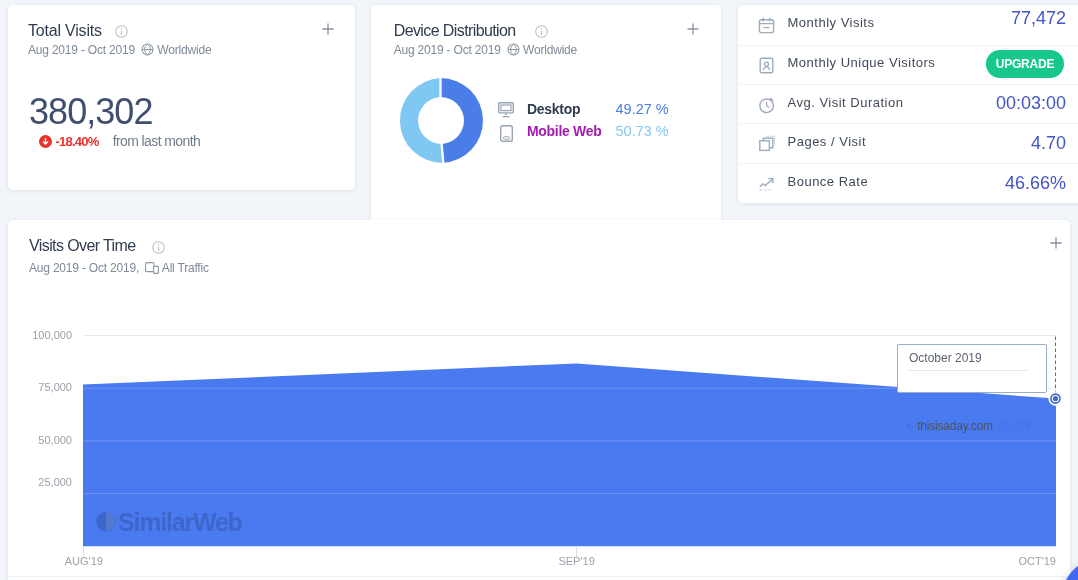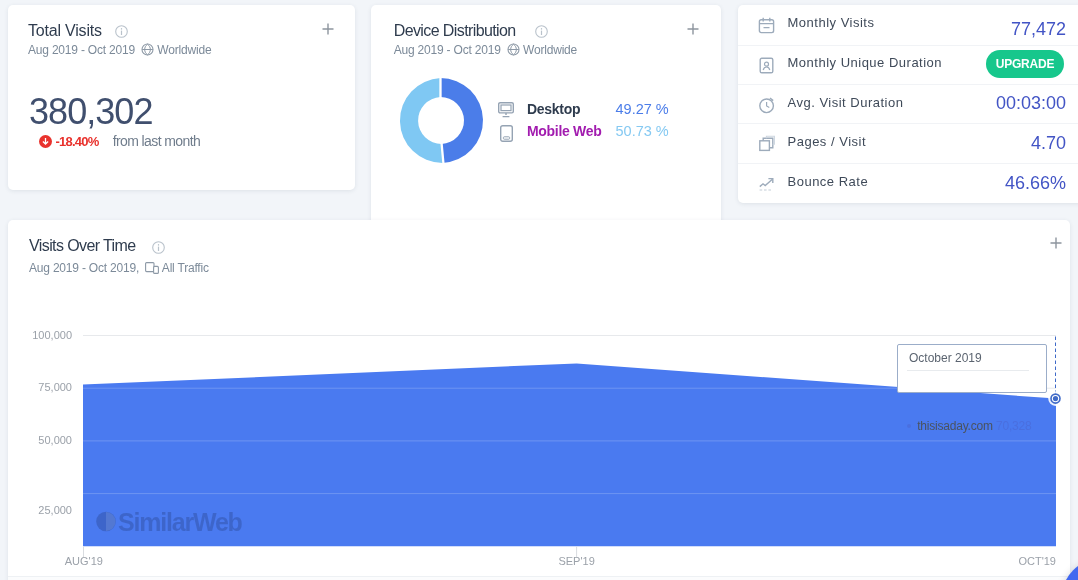--- a/index.html
+++ b/index.html
@@ -87,28 +87,28 @@
   <div class="abs" style="left:0; top:79px; width:100%; height:1px; background:#f1f3f6;"></div>
   <div class="abs" style="left:0; top:118.4px; width:100%; height:1px; background:#f1f3f6;"></div>
   <div class="abs" style="left:0; top:157.9px; width:100%; height:1px; background:#f1f3f6;"></div>
 
   <svg class="abs" style="left:20px; top:12px;" width="17" height="17" viewBox="0 0 17 17">
     <rect x="1.4" y="2.8" width="14.2" height="12.8" rx="1.8" fill="none" stroke="#9dabbb" stroke-width="1.4"></rect>
     <path d="M5.2 0.8v3.6 M11.8 0.8v3.6 M1.8 6.6h13.4" stroke="#9dabbb" stroke-width="1.4" fill="none"></path>
     <path d="M5.5 10.6h6" stroke="#9dabbb" stroke-width="1.4"></path>
   </svg>
   <div class="abs mlabel" style="left:49.5px; top:10.9px;">Monthly Visits</div>
-  <div class="abs mval" style="right:24px; top:15px;text-align:right;">77,472</div>
+  <div class="abs mval" style="right:24px; top:4px;text-align:right;">77,472</div>
 
   <svg class="abs" style="left:20px; top:51.5px;" width="17" height="17" viewBox="0 0 17 17">
     <rect x="2.2" y="1.2" width="12.6" height="14.6" rx="1.6" fill="none" stroke="#9dabbb" stroke-width="1.4"></rect>
     <circle cx="8.5" cy="7.2" r="2" fill="none" stroke="#9dabbb" stroke-width="1.2"></circle>
     <path d="M5.2 13c0.5-2.1 1.8-3 3.3-3s2.8 0.9 3.3 3" fill="none" stroke="#9dabbb" stroke-width="1.2"></path>
   </svg>
-  <div class="abs mlabel" style="left:49.5px; top:50.7px;">Monthly Unique Duration</div>
+  <div class="abs mlabel" style="left:49.5px; top:50.7px;">Monthly Unique Visitors</div>
   <div class="abs" style="right:26px; top:44.6px; width:78px; height:28px; border-radius:14px; background:#17c78c; color:#fff; font-size:12px; font-weight:bold; text-align:center; line-height:28px; letter-spacing:-0.2px;">UPGRADE</div>
 
   <svg class="abs" style="left:20px; top:90.5px;" width="18" height="18" viewBox="0 0 18 18">
     <circle cx="8.6" cy="9.8" r="6.8" fill="none" stroke="#9dabbb" stroke-width="1.4"></circle>
     <path d="M8.6 6v3.9l2.7 1.6" fill="none" stroke="#9dabbb" stroke-width="1.2"></path>
     <path d="M12 2l3.2 2.6" stroke="#9dabbb" stroke-width="1.4"></path>
   </svg>
   <div class="abs mlabel" style="left:49.5px; top:90.5px;">Avg. Visit Duration</div>
   <div class="abs mval" style="right:24px; top:89.4px;">00:03:00</div>
 
@@ -142,21 +142,21 @@
       <rect x="8.6" y="4.4" width="4.8" height="7" rx="1" fill="#fff" stroke="#8d99a6" stroke-width="1.1"></rect>
     </svg>
     All Traffic</div>
   <svg class="abs" style="left:1042px; top:17px;" width="12" height="12" viewBox="0 0 12 12">
     <path d="M6 0.5v11 M0.5 6h11" stroke="#8d959e" stroke-width="1.4"></path>
   </svg>
 
   <div class="abs ylab" style="top:109.5px;">100,000</div>
   <div class="abs ylab" style="top:162.2px;">75,000</div>
   <div class="abs ylab" style="top:214.9px;">50,000</div>
-  <div class="abs ylab" style="top:285px;">25,000</div>
+  <div class="abs ylab" style="top:257px;">25,000</div>
 
   <svg class="abs" style="left:0; top:0;" width="1062" height="356" viewBox="0 0 1062 356">
     <defs>
       <clipPath id="areaclip">
         <path d="M75 164.6 L568.6 143.4 L1048 178.6 L1048 326.3 L75 326.3 Z"></path>
       </clipPath>
     </defs>
     <g stroke="#e7e9ec" stroke-width="1">
       <path d="M75 115.5H1048"></path>
       <path d="M75 168.2H1048"></path>

